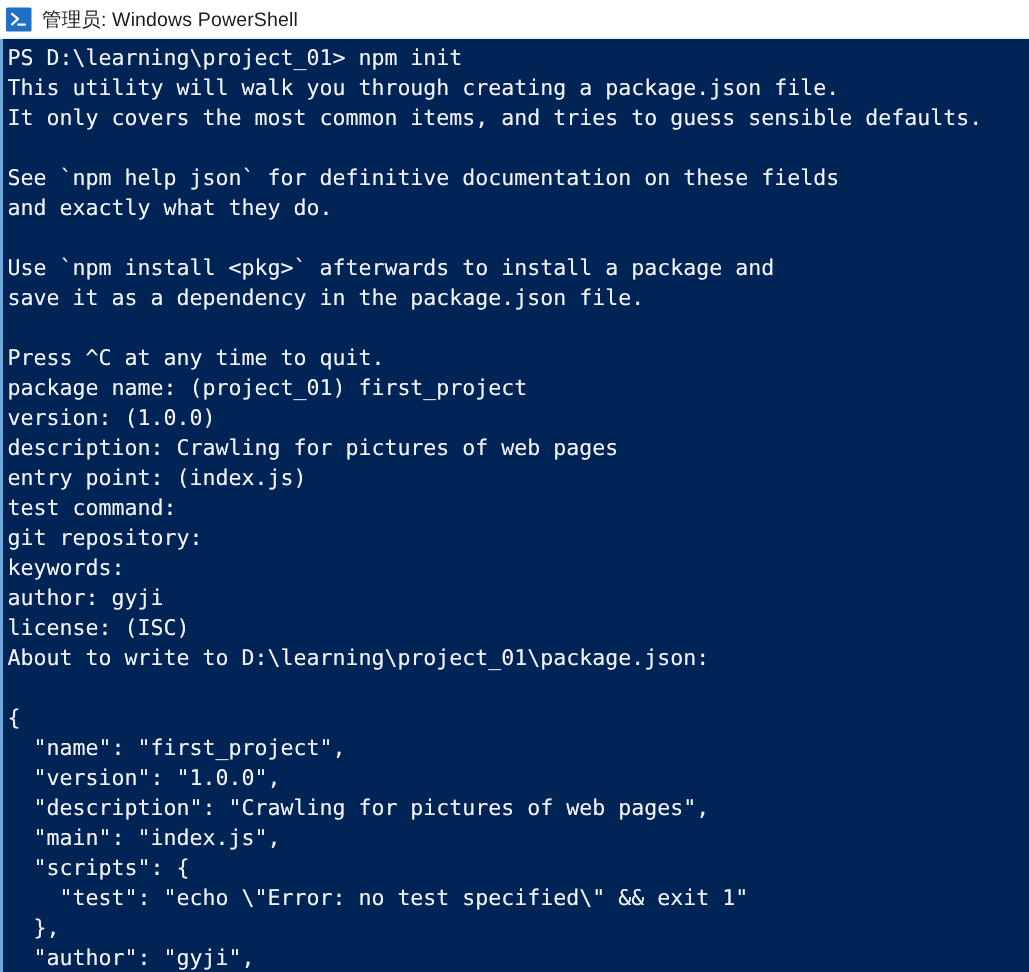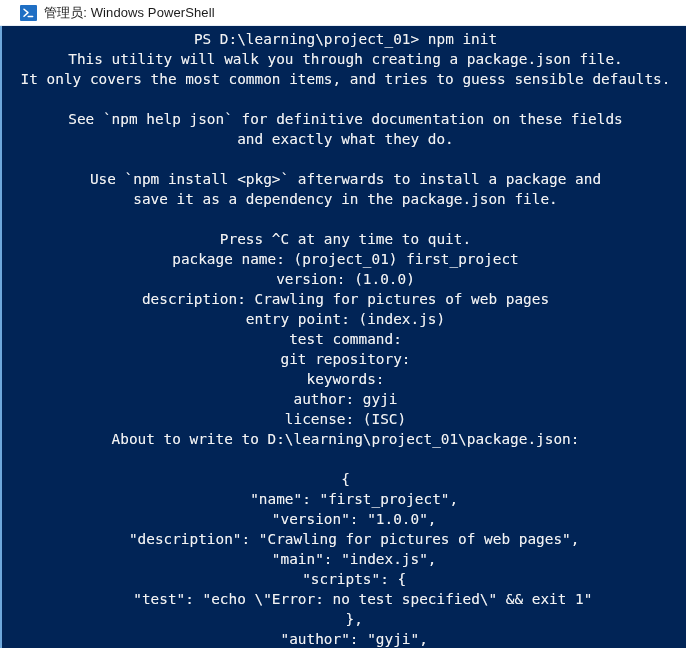--- a/index.html
+++ b/index.html
@@ -23,21 +23,21 @@
     position: relative;
   }
 
   
   #titlebar {
     height: 26px;
     min-height: 26px;
     background: #ffffff;
     display: flex;
     align-items: center;
-    padding-left: 20px;
+    padding-left: 4px;
     box-sizing: border-box;
     border-bottom: 1px solid #e8eef5;
   }
   #ps-icon {
     width: 17px;
     height: 16px;
     background: #1f6fc4;
     border-radius: 1px;
     display: inline-flex;
     align-items: center;
@@ -70,21 +70,20 @@
     font-family: "DejaVu Sans Mono", "Liberation Mono", monospace;
     font-size: 14.4px;
     line-height: 20px;
     white-space: pre;
     letter-spacing: 0px;
     text-shadow: 0 0 0.4px rgba(235,240,255,0.45);
   }
   .line {
     height: 20px;
     white-space: pre;
-    text-align: center;
   }
 </style>
 </head>
 <body>
 
 <div id="window">
 
   <div id="titlebar">
     <span id="ps-icon">
       <svg width="13" height="12" viewBox="0 0 13 12" aria-hidden="true">

